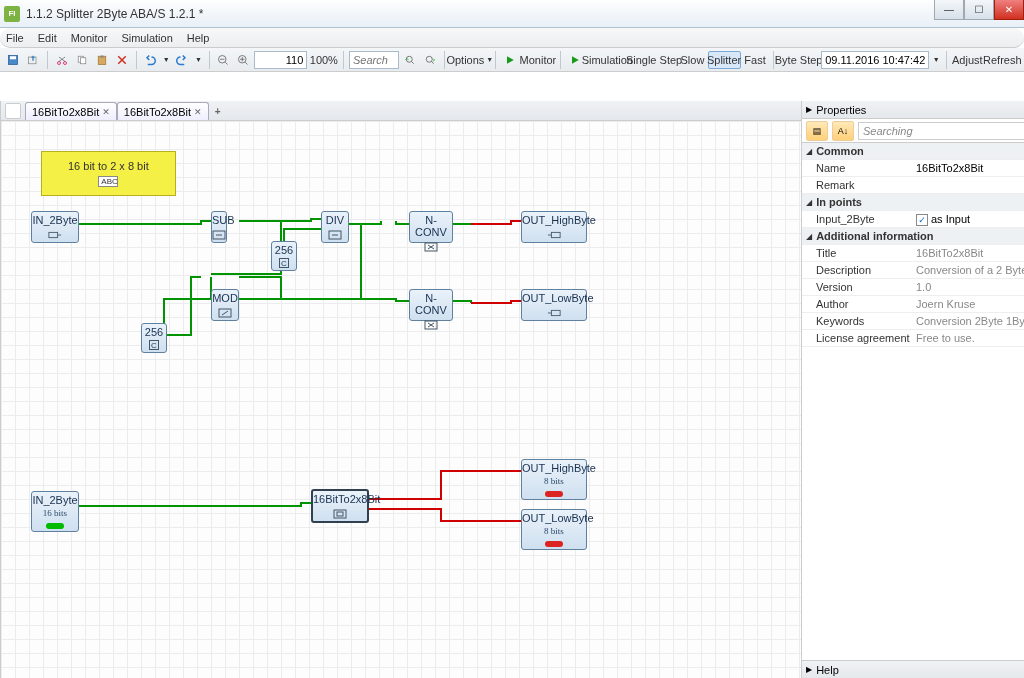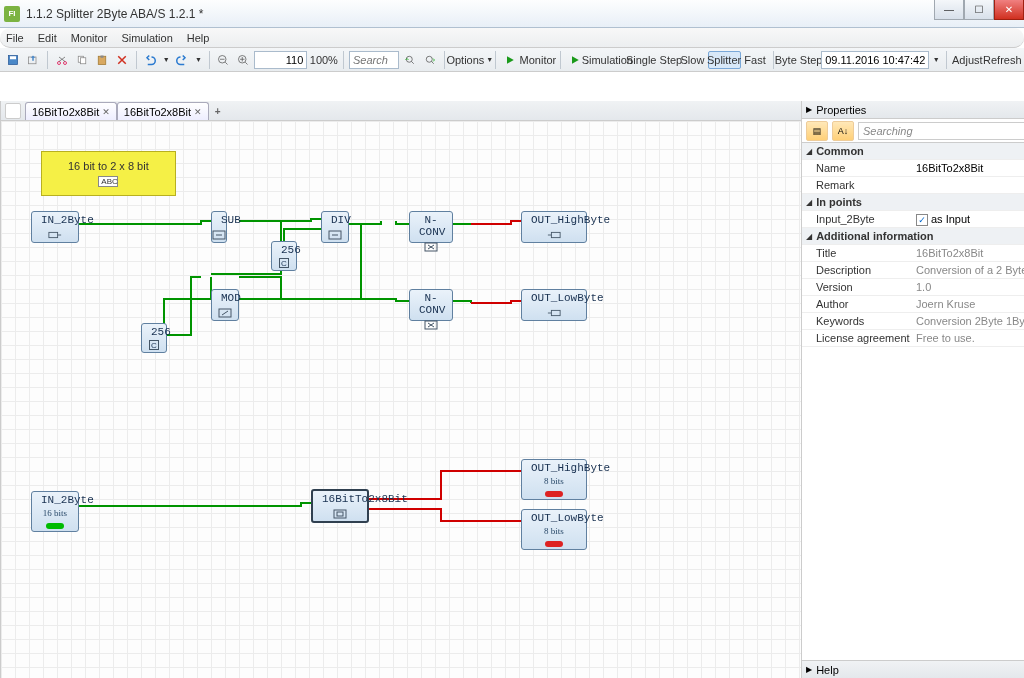--- a/index.html
+++ b/index.html
@@ -39,21 +39,21 @@
 .tab.add { border:none; background:none; font-weight:bold; color:#666; padding:0 6px;}
 .canvas-wrap { flex:1; overflow:auto; position:relative;}
 .canvas { position:relative; width:800px; height:640px; 
   background-color:#fdfdfd;
   background-image: linear-gradient(#ececec 1px, transparent 1px), linear-gradient(90deg, #ececec 1px, transparent 1px);
   background-size: 14px 14px;
 }
 
 
 .block { position:absolute; border:1px solid #6080a0; background:linear-gradient(#eaf2fa,#cfe0f0); border-radius:3px; font-size:10px; text-align:center; color:#183050;}
-.block .bh { padding:2px 9px;font-family:Liberation Mono, monospace; }
+.block .bh { padding:2px 0; }
 .block .bsub { font-size:9px; color:#2a4a6a; padding-bottom:3px;font-family:Liberation Serif, serif;}
 .block .bicon { width:100%; height:14px; display:flex; align-items:center; justify-content:center;}
 .block .bicon svg { width:14px;height:10px;}
 .sticky { position:absolute; background:#f5f046; border:1px solid #b8b020; padding:8px 26px; font-size:11px; color:#333; text-align:center;}
 .sticky .abc { display:block; font-size:8px; border:1px solid #888; padding:0 2px; width:20px; margin:4px auto 0; background:#fff;}
 .led { width:18px;height:6px; border-radius:3px; margin:2px auto;}
 .led.green{ background:#0b0;} .led.red{ background:#d22;}
 
 
 .wires { position:absolute; top:0; left:0; width:100%; height:100%; pointer-events:none;}

